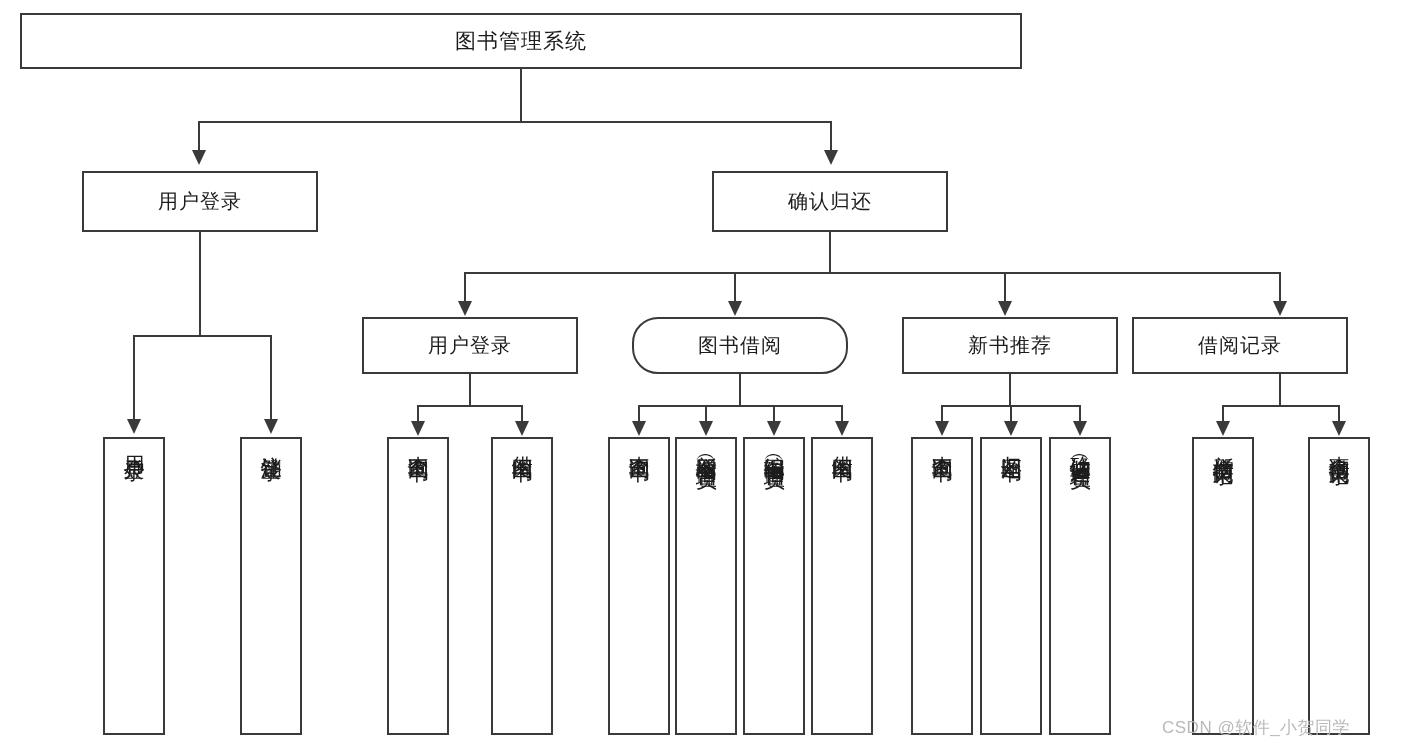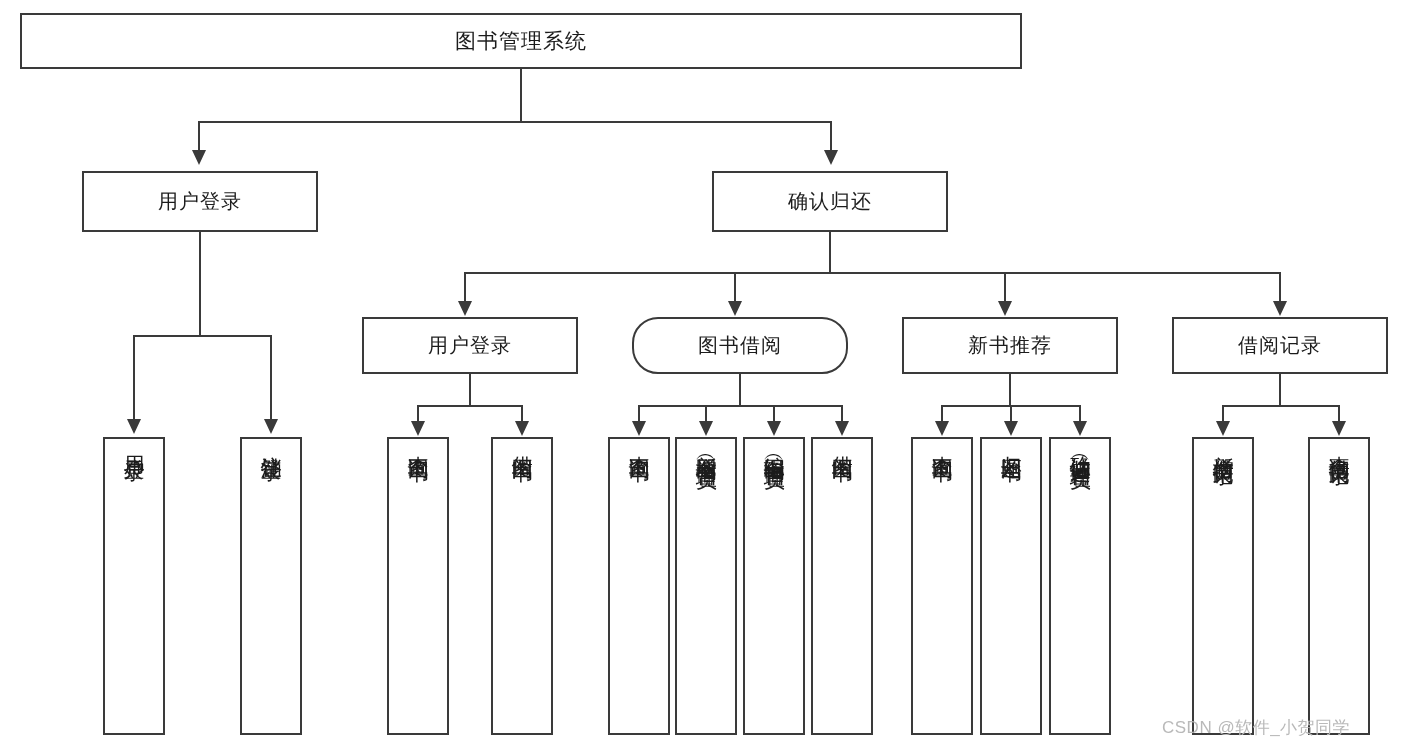--- a/index.html
+++ b/index.html
@@ -131,21 +131,21 @@
   </div>
 
   <div class="node lvl3" style="left:632px;top:317px;width:216px;height:57px;border-radius:26px;">
     <span>图书借阅</span>
   </div>
 
   <div class="node lvl3" style="left:902px;top:317px;width:216px;height:57px;">
     <span>新书推荐</span>
   </div>
 
-  <div class="node lvl3" style="left:1172px;top:317px;width:216px;height:57px;">
+  <div class="node lvl3" style="left:1132px;top:317px;width:216px;height:57px;">
     <span>借阅记录</span>
   </div>
 
   <div class="ln v" style="left:469px;top:374px;height:31px;"></div>
   <div class="ln h" style="left:417px;top:405px;width:105px;"></div>
   <div class="ln v" style="left:417px;top:405px;height:16px;"></div>
   <div class="arrow" style="left:411px;top:421px;"></div>
   <div class="ln v" style="left:521px;top:405px;height:16px;"></div>
   <div class="arrow" style="left:515px;top:421px;"></div>
 

